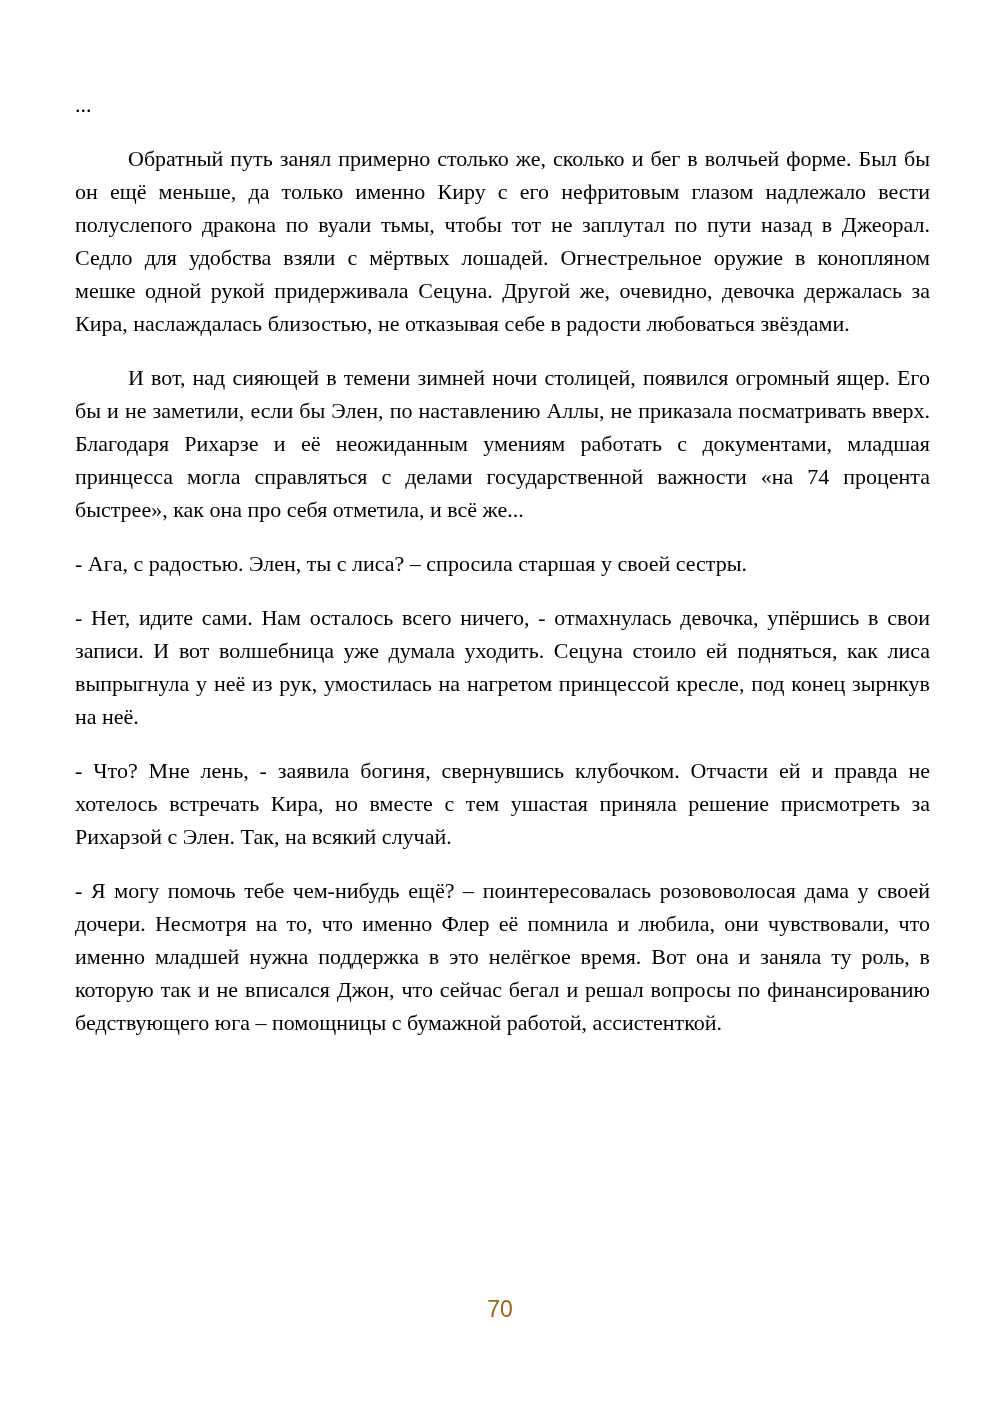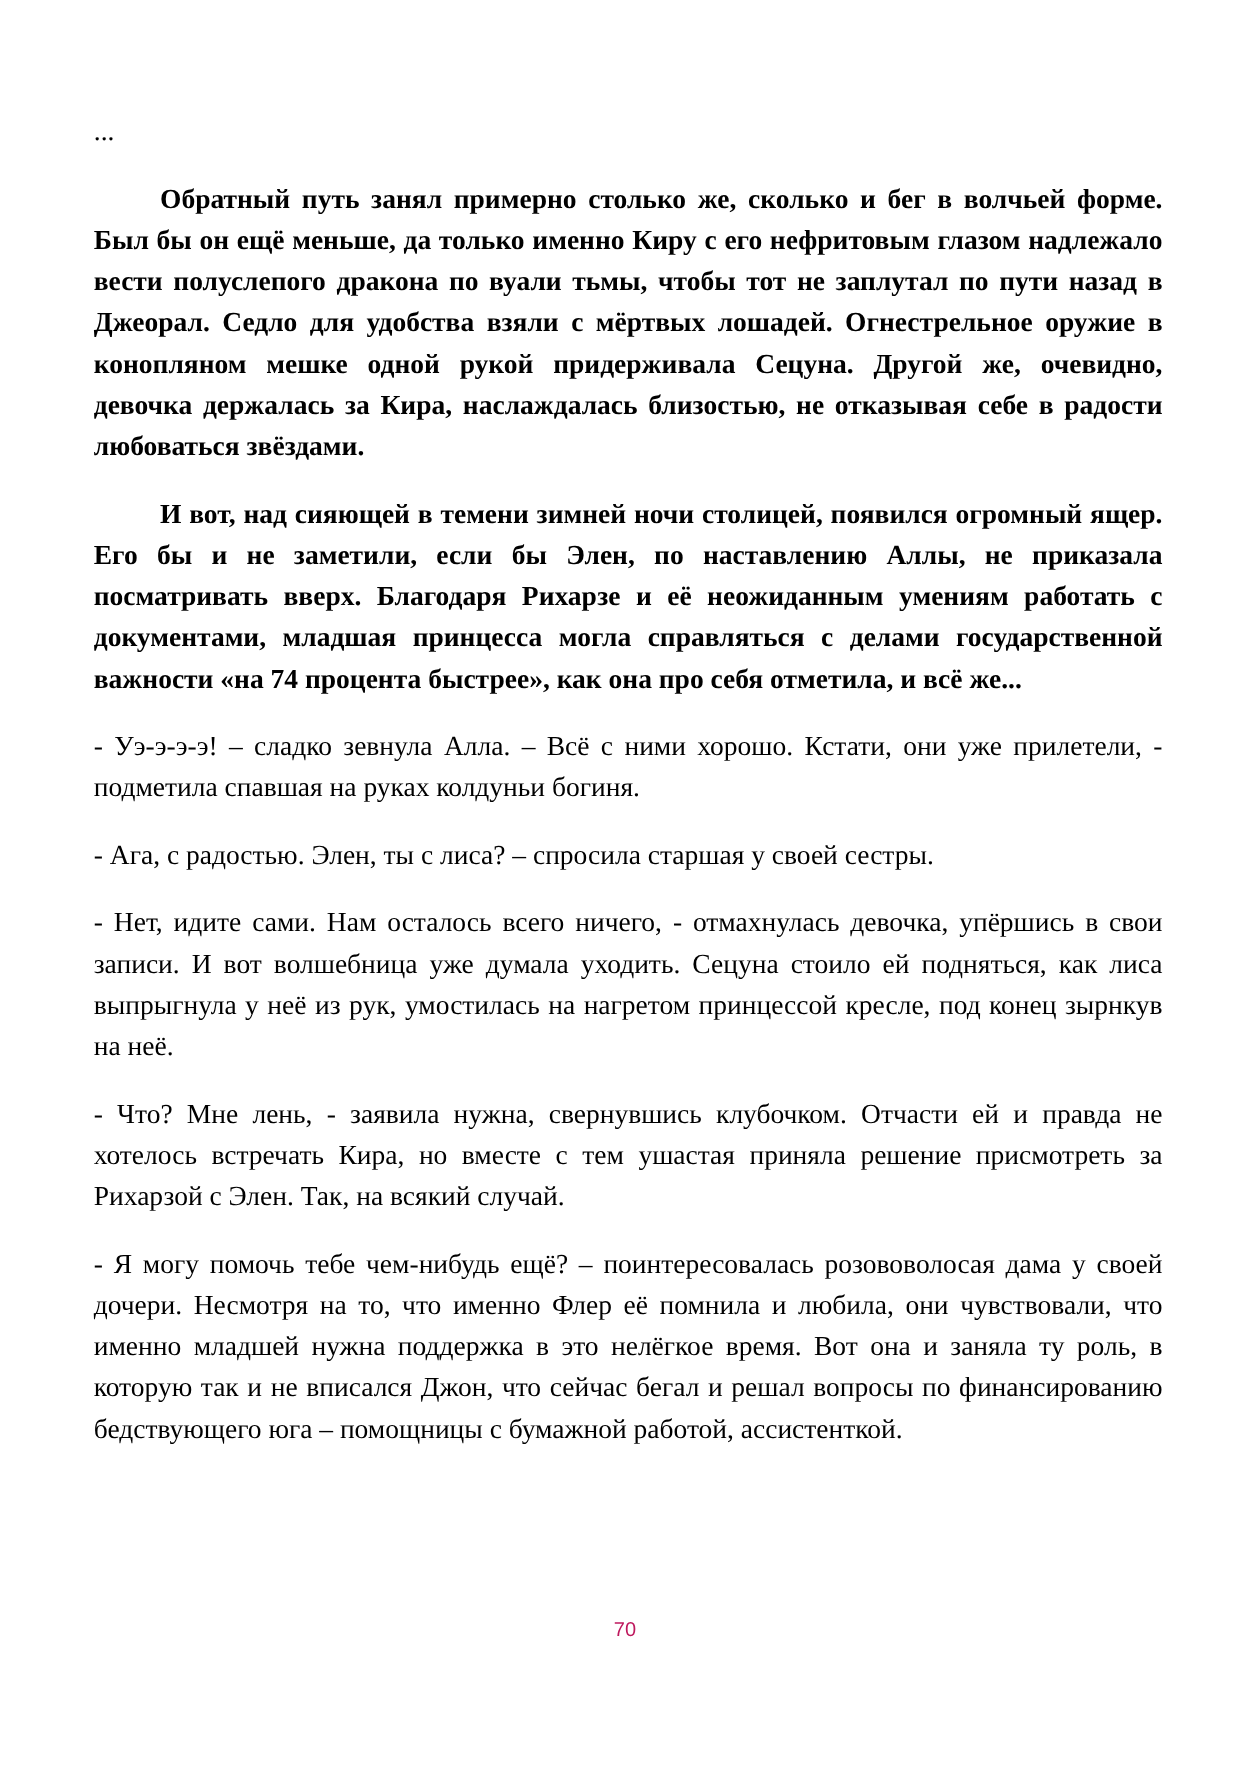--- a/index.html
+++ b/index.html
@@ -21,41 +21,39 @@
     font-family: "Liberation Serif", "DejaVu Serif", serif;
     font-size: 22px;
     line-height: 33px;
     text-align: justify;
   }
   .content p {
     margin: 0 0 21px 0;
   }
   .content p.indent {
     text-indent: 53px;
-    font-weight: bold;
   }
   .page-number {
     position: absolute;
     top: 1296px;
     left: 0;
     width: 100%;
     text-align: center;
     font-family: "Liberation Sans", "DejaVu Sans", sans-serif;
-    font-size: 16px;
-    color: #be185d;
+    font-size: 23px;
+    color: #a16207;
   }
 </style>
 </head>
 <body>
 
 <div class="page">
   <div class="content">
     <p>...</p>
     <p class="indent">Обратный путь занял примерно столько же, сколько и бег в волчьей форме. Был бы он ещё меньше, да только именно Киру с его нефритовым глазом надлежало вести полуслепого дракона по вуали тьмы, чтобы тот не заплутал по пути назад в Джеорал. Седло для удобства взяли с мёртвых лошадей. Огнестрельное оружие в конопляном мешке одной рукой придерживала Сецуна. Другой же, очевидно, девочка держалась за Кира, наслаждалась близостью, не отказывая себе в радости любоваться звёздами.</p>
     <p class="indent">И вот, над сияющей в темени зимней ночи столицей, появился огромный ящер. Его бы и не заметили, если бы Элен, по наставлению Аллы, не приказала посматривать вверх. Благодаря Рихарзе и её неожиданным умениям работать с документами, младшая принцесса могла справляться с делами государственной важности «на 74 процента быстрее», как она про себя отметила, и всё же...</p>
-    <p>- Уэ-э-э-э! – сладко зевнула Алла. – Всё с ними хорошо. Кстати, они уже прилетели, - подметила спавшая на руках колдуньи богиня.</p>
     <p>- Ага, с радостью. Элен, ты с лиса? – спросила старшая у своей сестры.</p>
     <p>- Нет, идите сами. Нам осталось всего ничего, - отмахнулась девочка, упёршись в свои записи. И вот волшебница уже думала уходить. Сецуна стоило ей подняться, как лиса выпрыгнула у неё из рук, умостилась на нагретом принцессой кресле, под конец зырнкув на неё.</p>
-    <p>- Что? Мне лень, - заявила нужна, свернувшись клубочком. Отчасти ей и правда не хотелось встречать Кира, но вместе с тем ушастая приняла решение присмотреть за Рихарзой с Элен. Так, на всякий случай.</p>
+    <p>- Что? Мне лень, - заявила богиня, свернувшись клубочком. Отчасти ей и правда не хотелось встречать Кира, но вместе с тем ушастая приняла решение присмотреть за Рихарзой с Элен. Так, на всякий случай.</p>
     <p>- Я могу помочь тебе чем-нибудь ещё? – поинтересовалась розововолосая дама у своей дочери. Несмотря на то, что именно Флер её помнила и любила, они чувствовали, что именно младшей нужна поддержка в это нелёгкое время. Вот она и заняла ту роль, в которую так и не вписался Джон, что сейчас бегал и решал вопросы по финансированию бедствующего юга – помощницы с бумажной работой, ассистенткой.</p>
   </div>
   <div class="page-number">70</div>
 </div>
 
 </body></html>

